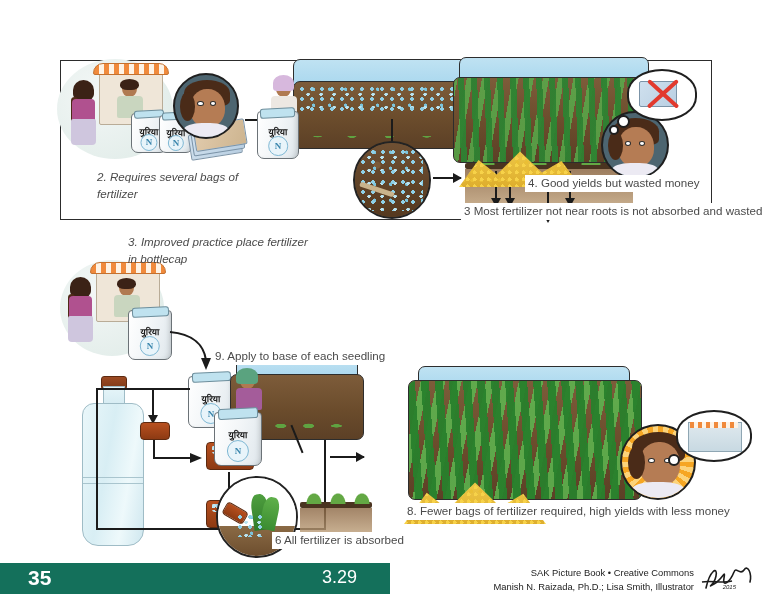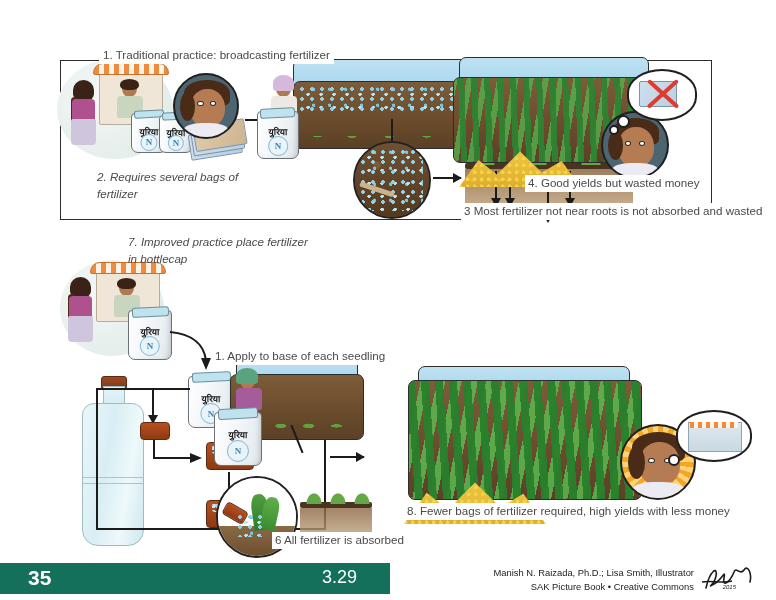--- a/index.html
+++ b/index.html
@@ -378,30 +378,29 @@
       <div class="bubble art" style="left:566px;top:8px;width:66px;height:48px;">
         <div class="money" style="left:10px;top:10px;width:36px;height:24px;"></div>
         <div class="redx" style="left:14px;top:6px;width:40px;height:34px;">
             <span></span>
             <span></span>
           </div>
       </div>
       <div class="bubble-dot art" style="left:556px;top:54px;width:9px;height:9px;"></div>
       <div class="bubble-dot art" style="left:548px;top:64px;width:6px;height:6px;"></div>
 
-      <div class="caption cap-1" style="left:38px;top:-14px;">1. Traditional practice: broadcasting fertilizer</div>
       <div class="caption cap-2 wrap" style="left:36px;top:108px;">2. Requires several bags of fertilizer</div>
       <div class="caption cap-4" style="left:464px;top:114px;">4. Good yields but wasted money</div>
       <div class="caption cap-3" style="left:400px;top:142px;">3  Most fertilizer not near roots is not absorbed and wasted</div>
     </div>
   </div>
 
   <div class="art" style="left:0;top:228px;width:776px;height:330px;">
 
-    <div class="caption cap-5 wrap" style="position:absolute;left:128px;top:6px;width:180px;">7. Improved practice place fertilizer in bottlecap</div>
+    <div class="caption cap-5 wrap" style="position:absolute;left:128px;top:6px;width:180px;">3. Improved practice place fertilizer in bottlecap</div>
 
     <div class="scene-oval art" style="left:60px;top:32px;width:104px;height:96px;"></div>
     <div class="stall art" style="left:96px;top:38px;width:62px;height:54px;"></div>
     <div class="awning art" style="left:90px;top:34px;width:74px;"></div>
     <div class="person art" style="left:112px;top:52px;width:30px;height:44px;">
       <div class="head" style="left:7px;top:0;width:15px;height:16px;"></div>
       <div class="hair" style="left:5px;top:-2px;width:19px;height:11px;"></div>
       <div class="torso" style="left:2px;top:15px;width:26px;height:22px;background:#c9d6bf;"></div>
     </div>
     <div class="person art" style="left:66px;top:52px;width:30px;height:66px;">
@@ -460,21 +459,21 @@
     <div class="cap art" style="left:206px;top:272px;width:46px;height:26px;">
       <div class="cap-granules"></div>
     </div>
     <div class="line-plain art" style="left:96px;top:300px;width:230px;height:2px;"></div>
     <div class="line-plain art" style="left:324px;top:160px;width:2px;height:142px;"></div>
     <div class="line-plain art" style="left:232px;top:160px;width:94px;height:2px;"></div>
     <div class="line-plain art" style="left:96px;top:160px;width:2px;height:142px;"></div>
 
     <div class="arrow art" style="left:330px;top:228px;width:34px;"></div>
 
-    <div class="caption cap-6" style="position:absolute;left:212px;top:120px;">1. Apply to base of each seedling</div>
+    <div class="caption cap-6" style="position:absolute;left:212px;top:120px;">9. Apply to base of each seedling</div>
     <div class="sky-strip art" style="left:236px;top:130px;width:120px;height:20px;"></div>
     <div class="soil-strip art" style="left:230px;top:146px;width:132px;height:64px;">
       <div class="seedling-row" style="left:8px;top:22px;right:8px;height:34px;background:
            radial-gradient(ellipse at 12% 85%, #5fa341 0 5px, transparent 6px),
            radial-gradient(ellipse at 36% 85%, #5fa341 0 5px, transparent 6px),
            radial-gradient(ellipse at 60% 85%, #5fa341 0 5px, transparent 6px),
            radial-gradient(ellipse at 84% 85%, #5fa341 0 5px, transparent 6px);"></div>
     </div>
     <div class="person art" style="left:232px;top:140px;width:34px;height:44px;">
       <div class="head" style="left:8px;top:6px;width:15px;height:15px;"></div>
@@ -531,22 +530,22 @@
     </div>
     <div class="bubble-dot art" style="left:668px;top:226px;width:8px;height:8px;"></div>
 
     <div class="caption cap-8" style="position:absolute;left:404px;top:275px;">8. Fewer bags of fertilizer required, high yields with less money</div>
   </div>
 
   <div class="footer-bar"></div>
   <div class="page-num">35</div>
   <div class="section-num">3.29</div>
   <div class="credits">
+    <div>SAK Picture Book • Creative Commons</div>
     <div>Manish N. Raizada, Ph.D.; Lisa Smith, Illustrator</div>
-    <div>SAK Picture Book • Creative Commons</div>
   </div>
   <div class="sig">
     <svg width="58" height="32" viewBox="0 0 58 32">
       <path d="M6 26 C 10 8, 18 4, 16 14 C 14 24, 6 26, 14 22 C 22 18, 26 6, 24 16 C 22 26, 30 20, 34 10 C 36 4, 40 14, 44 8 C 48 2, 52 12, 50 20" stroke="#1b1b1b" stroke-width="1.6" fill="none" stroke-linecap="round"></path>
       <path d="M2 20 C 12 18, 22 22, 32 19" stroke="#1b1b1b" stroke-width="1.4" fill="none"></path>
     </svg>
   </div>
   <div class="sig-year">2015</div>
 
 </div>

